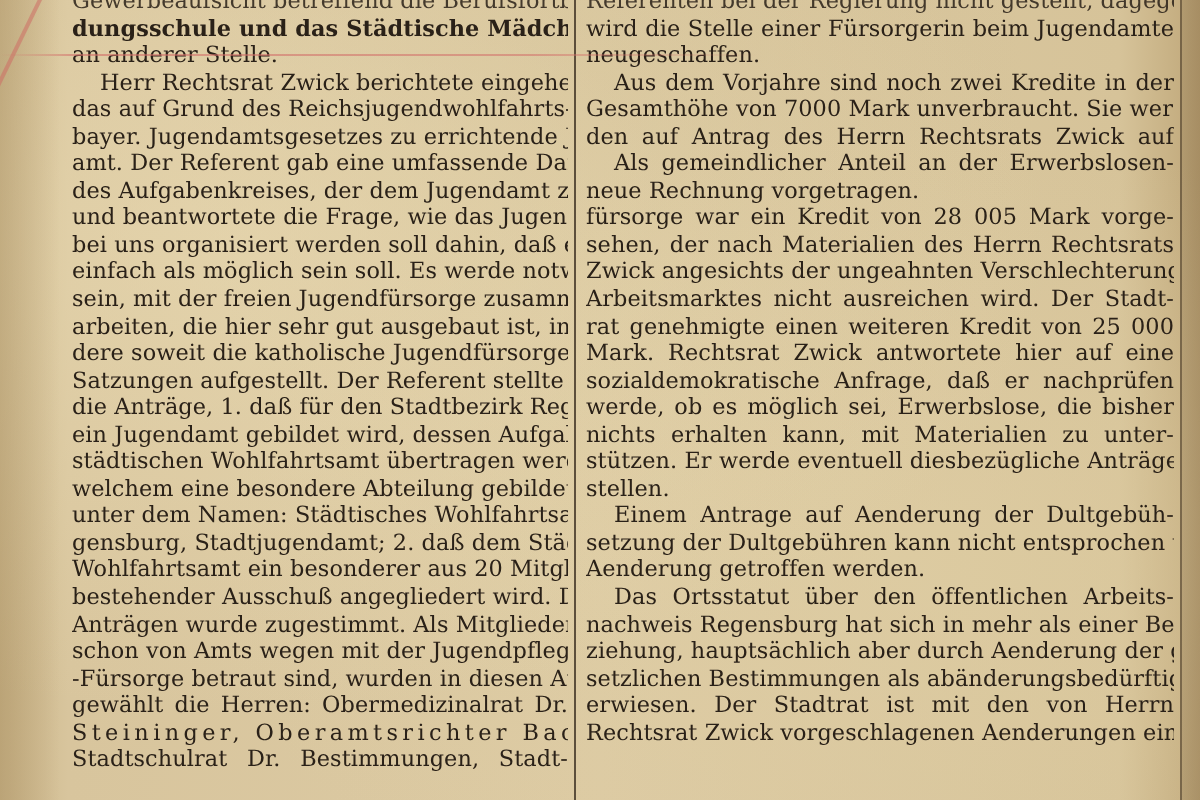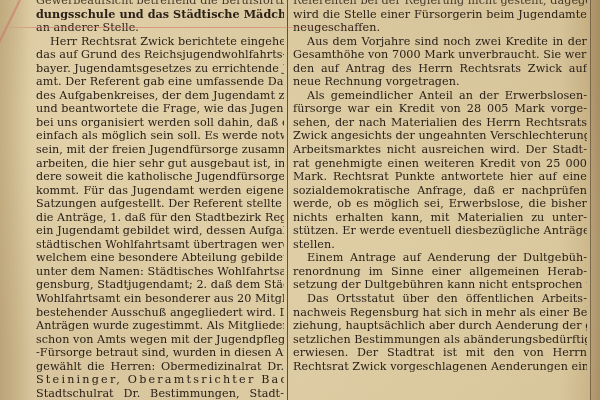--- a/index.html
+++ b/index.html
@@ -77,21 +77,20 @@
   <span class="line">das auf Grund des Reichsjugendwohlfahrts- und des</span>
   <span class="line">bayer. Jugendamtsgesetzes zu errichtende Jugend-</span>
   <span class="line">amt. Der Referent gab eine umfassende Darstellung</span>
   <span class="line">des Aufgabenkreises, der dem Jugendamt zusteht</span>
   <span class="line">und beantwortete die Frage, wie das Jugendamt</span>
   <span class="line">bei uns organisiert werden soll dahin, daß es so</span>
   <span class="line">einfach als möglich sein soll. Es werde notwendig</span>
   <span class="line">sein, mit der freien Jugendfürsorge zusammenzu-</span>
   <span class="line">arbeiten, die hier sehr gut ausgebaut ist, insbeson-</span>
   <span class="line">dere soweit die katholische Jugendfürsorge in Frage</span>
-  <span class="line">kommt. Für das Jugendamt werden eigene</span>
   <span class="line">Satzungen aufgestellt. Der Referent stellte zunächst</span>
   <span class="line">die Anträge, 1. daß für den Stadtbezirk Regensburg</span>
   <span class="line">ein Jugendamt gebildet wird, dessen Aufgaben dem</span>
   <span class="line">städtischen Wohlfahrtsamt übertragen werden, bei</span>
   <span class="line">welchem eine besondere Abteilung gebildet wird</span>
   <span class="line">unter dem Namen: Städtisches Wohlfahrtsamt Re-</span>
   <span class="line">gensburg, Stadtjugendamt; 2. daß dem Städt.</span>
   <span class="line">Wohlfahrtsamt ein besonderer aus 20 Mitgliedern</span>
   <span class="line">bestehender Ausschuß angegliedert wird. Diesen</span>
   <span class="line">Anträgen wurde zugestimmt. Als Mitglieder, die</span>
@@ -103,36 +102,36 @@
 
 </div>
 
 <div class="column col-right">
   <span class="line faded">Referenten bei der Regierung nicht gestellt, dagegen</span>
   <span class="line">wird die Stelle einer Fürsorgerin beim Jugendamte</span>
   <span class="line last">neugeschaffen.</span>
   <span class="line indent">Aus dem Vorjahre sind noch zwei Kredite in der</span>
   <span class="line">Gesamthöhe von 7000 Mark unverbraucht. Sie wer-</span>
   <span class="line">den auf Antrag des Herrn Rechtsrats Zwick auf</span>
+  <span class="line indent">Als gemeindlicher Anteil an der Erwerbslosen-</span>
   <span class="line last">neue Rechnung vorgetragen.</span>
-  <span class="line indent">Als gemeindlicher Anteil an der Erwerbslosen-</span>
   <span class="line">fürsorge war ein Kredit von 28 005 Mark vorge-</span>
   <span class="line">sehen, der nach Materialien des Herrn Rechtsrats</span>
   <span class="line">Zwick angesichts der ungeahnten Verschlechterung des</span>
   <span class="line">Arbeitsmarktes nicht ausreichen wird. Der Stadt-</span>
   <span class="line">rat genehmigte einen weiteren Kredit von 25 000</span>
-  <span class="line">Mark. Rechtsrat Punkte antwortete hier auf eine</span>
+  <span class="line">Mark. Rechtsrat Zwick antwortete hier auf eine</span>
   <span class="line">sozialdemokratische Anfrage, daß er nachprüfen</span>
   <span class="line">werde, ob es möglich sei, Erwerbslose, die bisher</span>
   <span class="line">nichts erhalten kann, mit Materialien zu unter-</span>
   <span class="line">stützen. Er werde eventuell diesbezügliche Anträge</span>
   <span class="line last">stellen.</span>
   <span class="line indent">Einem Antrage auf Aenderung der Dultgebüh-</span>
-  <span class="line">renordnung im Sinne einer allgemeinen Herab-</span>
   <span class="line">setzung der Dultgebühren kann nicht entsprochen wer-</span>
+  <span class="line last">Aenderung getroffen werden.</span>
   <span class="line indent">Das Ortsstatut über den öffentlichen Arbeits-</span>
   <span class="line">nachweis Regensburg hat sich in mehr als einer Be-</span>
   <span class="line">ziehung, hauptsächlich aber durch Aenderung der ge-</span>
   <span class="line">setzlichen Bestimmungen als abänderungsbedürftig</span>
   <span class="line">erwiesen. Der Stadtrat ist mit den von Herrn</span>
   <span class="line">Rechtsrat Zwick vorgeschlagenen Aenderungen ein-</span>
 
 </div>
 
 <div class="pencil-line"></div>

